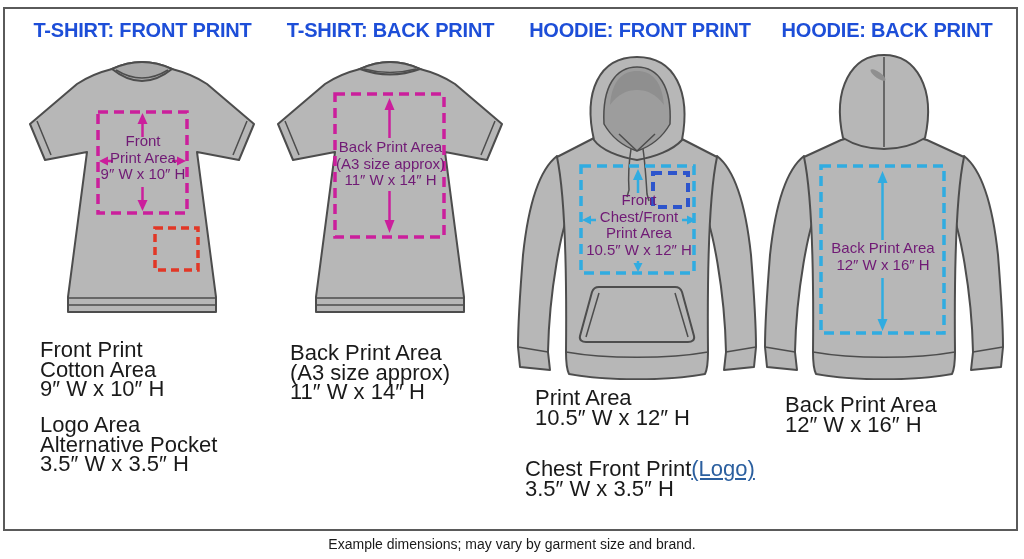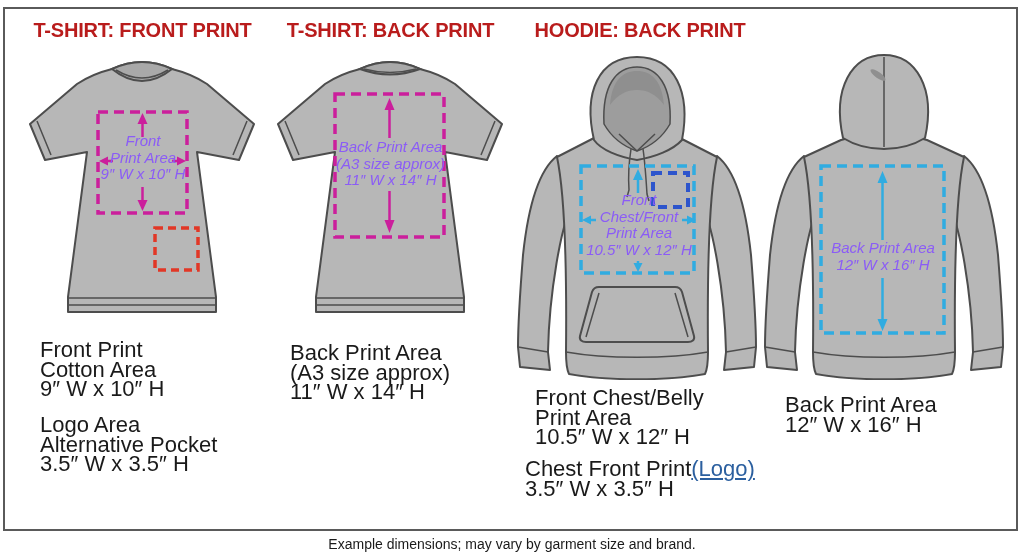--- a/index.html
+++ b/index.html
@@ -1,24 +1,24 @@
 <!DOCTYPE html>
 <html style="--magenta: #cb1f9c; --red: #e23726; --cyan: #30ace1; --pocket-blue: #2d55cc; --logo-blue: #2b5f9f; --garment: #b7b7b7; --garment-line: #4d4d4d; --hood-inner: #9d9d9d; --frame: #5a5a5a;"><head>
 <meta charset="utf-8">
 <style>
   html,body{margin:0;padding:0;background:#fff;}
   .canvas{position:relative;width:1024px;height:559px;background:#fff;overflow:hidden;
           font-family:"Liberation Sans", sans-serif;color:#111;}
   .frame{position:absolute;left:3px;top:7px;width:1015px;height:524px;
          border:2px solid var(--frame,#555);box-sizing:border-box;}
   .heading{position:absolute;top:19px;font-size:20px;font-weight:bold;text-align:center;
-           letter-spacing:-0.2px;white-space:nowrap;color:#b91c1c;}
+           letter-spacing:-0.2px;white-space:nowrap;color:#1d4ed8;}
   .garment-svg{position:absolute;}
   .boxlabel{position:absolute;text-align:center;font-size:15px;line-height:16.5px;
-            font-weight:500;color:#8b5cf6;font-style:italic;}
+            font-weight:500;color:#701a75;}
   .note{position:absolute;font-size:22px;line-height:19.5px;
         font-weight:500;color:#1a1a1a;}
   .logo-blue{color:var(--logo-blue,#2b5f9f);text-decoration:underline;}
   .caption{position:absolute;left:0;top:536px;width:1024px;text-align:center;
            font-size:14px;font-weight:500;color:#1a1a1a;}
   .garment{fill:var(--garment,#b7b7b7);stroke:var(--garment-line,#4d4d4d);
            stroke-width:2;stroke-linejoin:round;}
   .gline{fill:none;stroke:var(--garment-line,#4d4d4d);stroke-width:1.5;}
   .inner-hood{fill:var(--hood-inner,#9d9d9d);stroke:var(--garment-line,#4d4d4d);stroke-width:1.5;}
   .shade{fill:#8f8f8f;stroke:none;}
@@ -33,21 +33,22 @@
   .arrh-c{fill:var(--cyan,#30ace1);}
 </style>
 </head>
 <body>
 
 <div class="canvas">
   <div class="frame"></div>
 
   <div class="heading" style="left:20px;width:245px;">T-SHIRT: FRONT PRINT</div>
   <div class="heading" style="left:268px;width:245px;">T-SHIRT: BACK PRINT</div>
-  <div class="heading" style="left:515px;width:250px;">HOODIE: BACK PRINT</div>
+  <div class="heading" style="left:515px;width:250px;">HOODIE: FRONT PRINT</div>
+  <div class="heading" style="left:762px;width:250px;">HOODIE: BACK PRINT</div>
 
   <svg class="garment-svg" style="left:20px;top:53px;" width="245" height="262" viewBox="0 0 245 262">
     <path class="garment" d="M92,16 Q122,2 152,16 C164,19 178,25 187,31 L234,71 L219,107 L177,99 L196,244 L196,259 L48,259 L48,244 L67,99 L25,107 L10,71 L57,31 C66,25 80,19 92,16 Z"></path>
     <path class="collar" d="M92,16 Q122,2 152,16 Q122,40 92,16 Z"></path>
     <path class="gline" d="M96,17 Q122,33 148,17"></path>
     <line class="gline" x1="17" y1="68" x2="31" y2="102"></line>
     <line class="gline" x1="227" y1="68" x2="213" y2="102"></line>
     <line class="gline" x1="48" y1="245" x2="196" y2="245"></line>
     <line class="gline" x1="49" y1="252" x2="195" y2="252" stroke-width="1"></line>
     <rect class="box-magenta" x="78" y="59" width="89" height="101"></rect>
@@ -133,21 +134,20 @@
       <polygon class="arrh-c" points="123,222 118.5,213 127.5,213"></polygon>
     </g>
   </svg>
   <div class="boxlabel" style="left:573px;top:192px;width:132px;">
     <div>Front</div>
     <div>Chest/Front</div>
     <div>Print Area</div>
     <div>10.5″ W x 12″ H</div>
   </div>
   <div class="note" style="left:535px;top:388px;width:210px;">
-    <div>Front Chest/Belly</div>
     <div>Print Area</div>
     <div>10.5″ W x 12″ H</div>
   </div>
   <div class="note" style="left:525px;top:459px;width:230px;">
     <div><span>Chest Front Print</span><span class="logo-blue">(Logo)</span></div>
     <div>3.5″ W x 3.5″ H</div>
   </div>
 
   <svg class="garment-svg" style="left:762px;top:50px;" width="250" height="330" viewBox="0 0 250 330">
     <path class="garment" d="M42,106 C24,120 13,158 8,205 C5,243 3,275 3,297 L5,317 L35,320 L33,302 C34,250 45,170 62,144 Z"></path>

